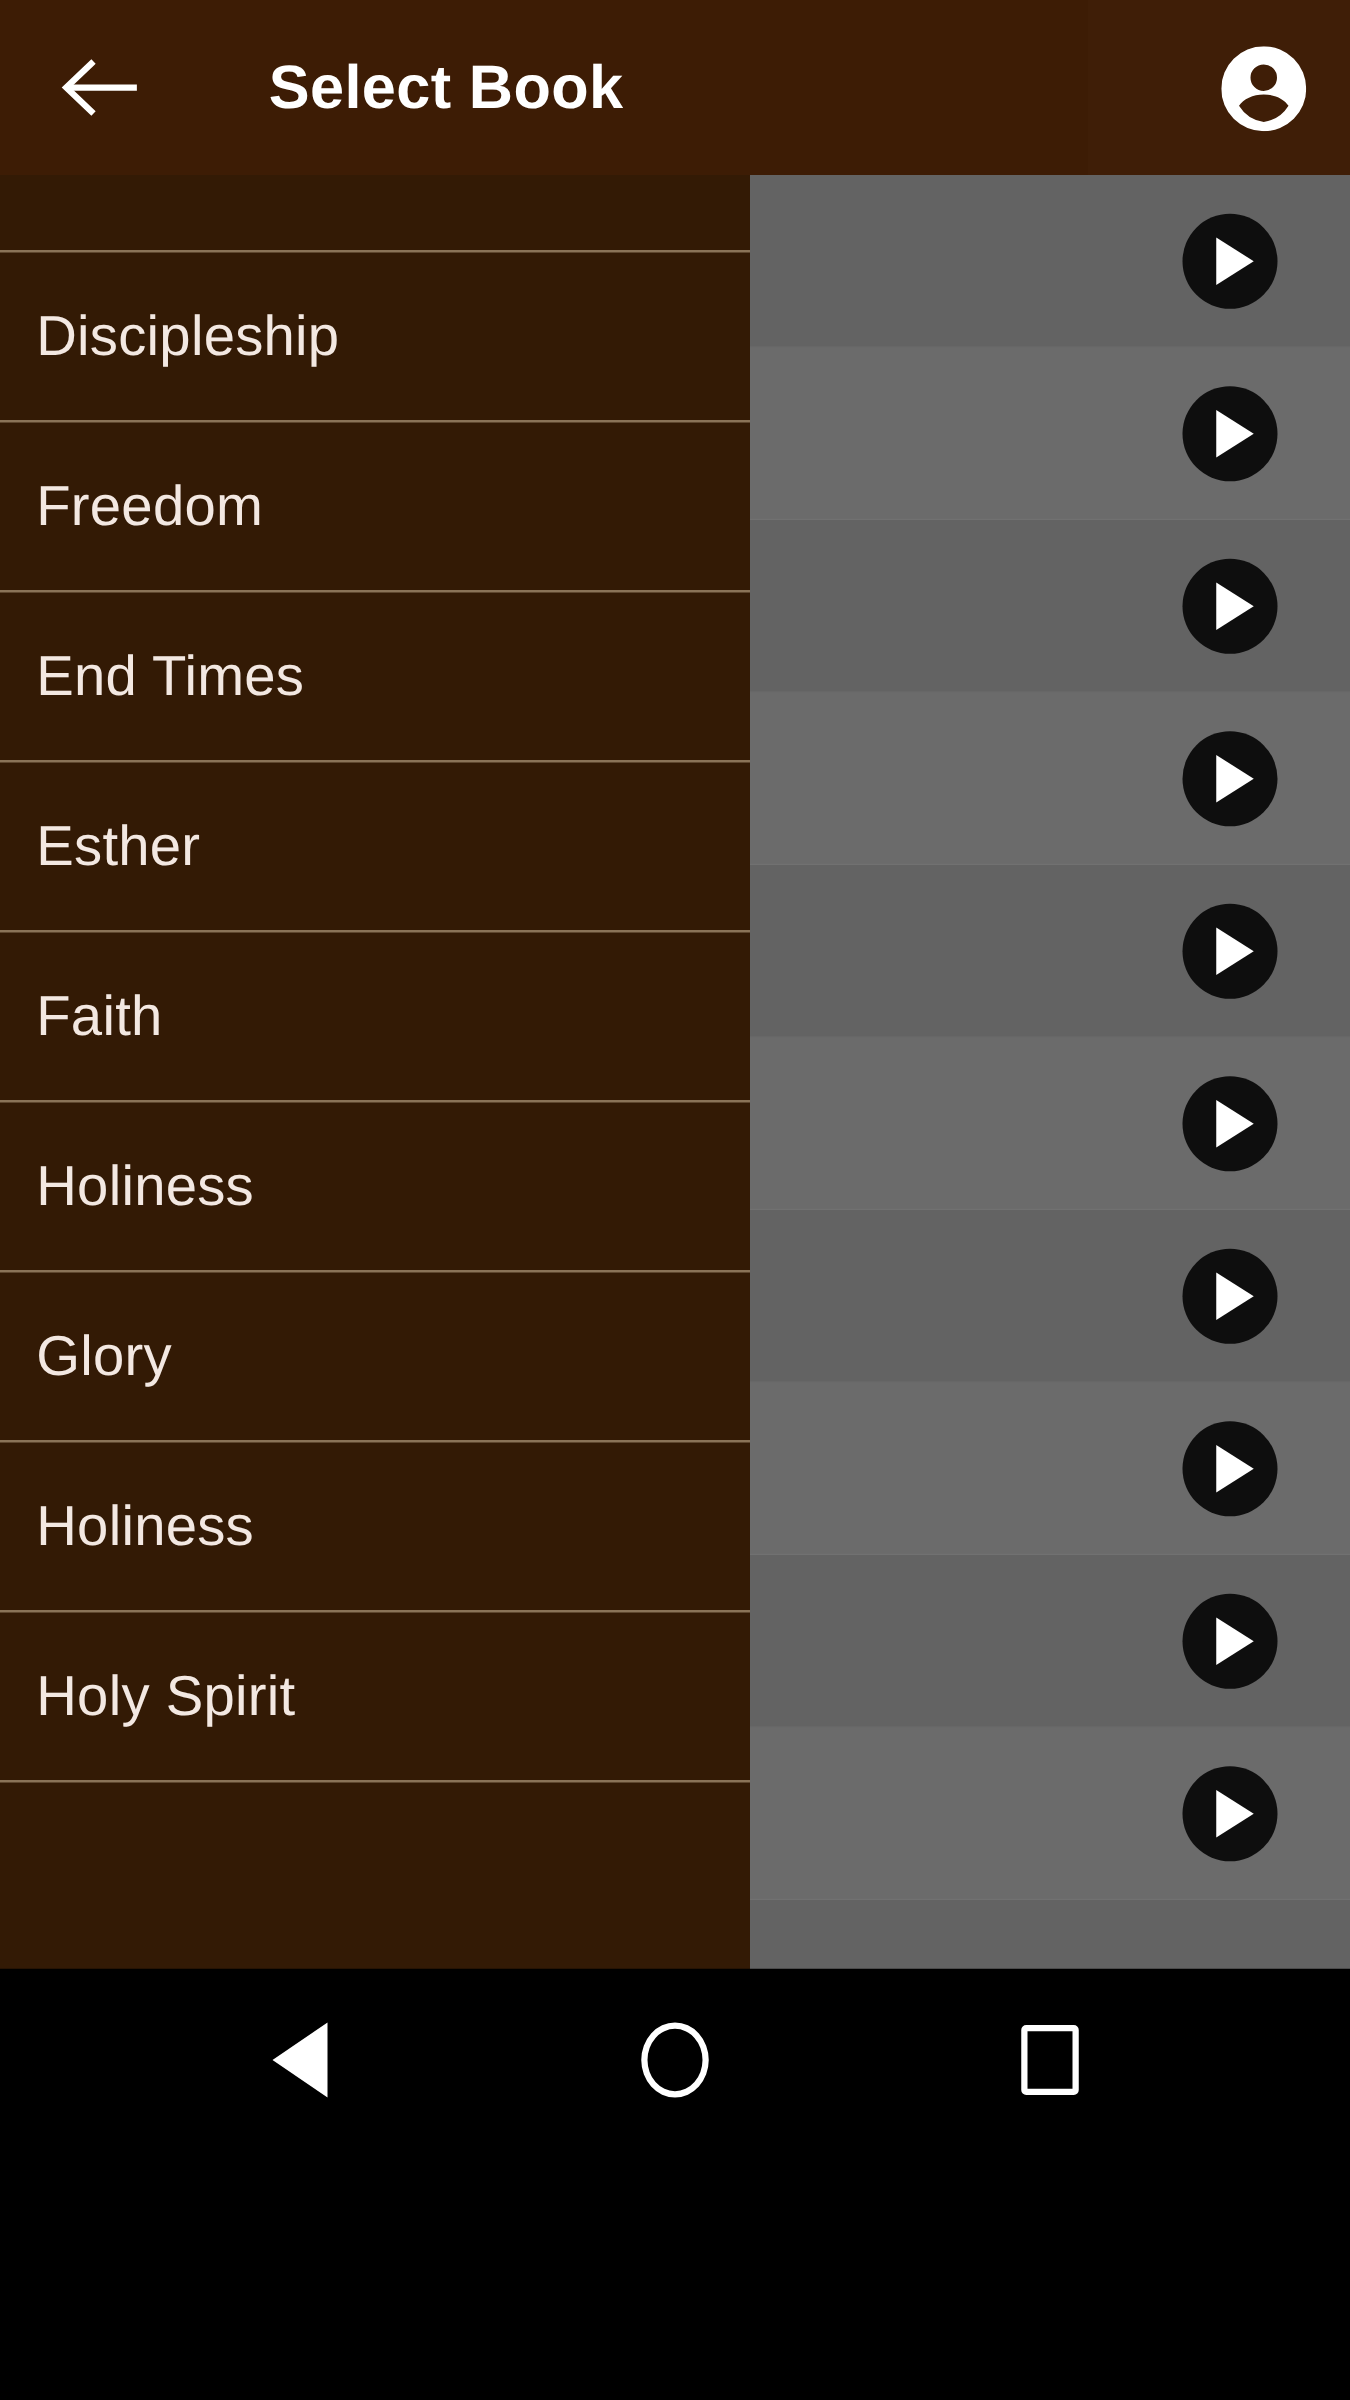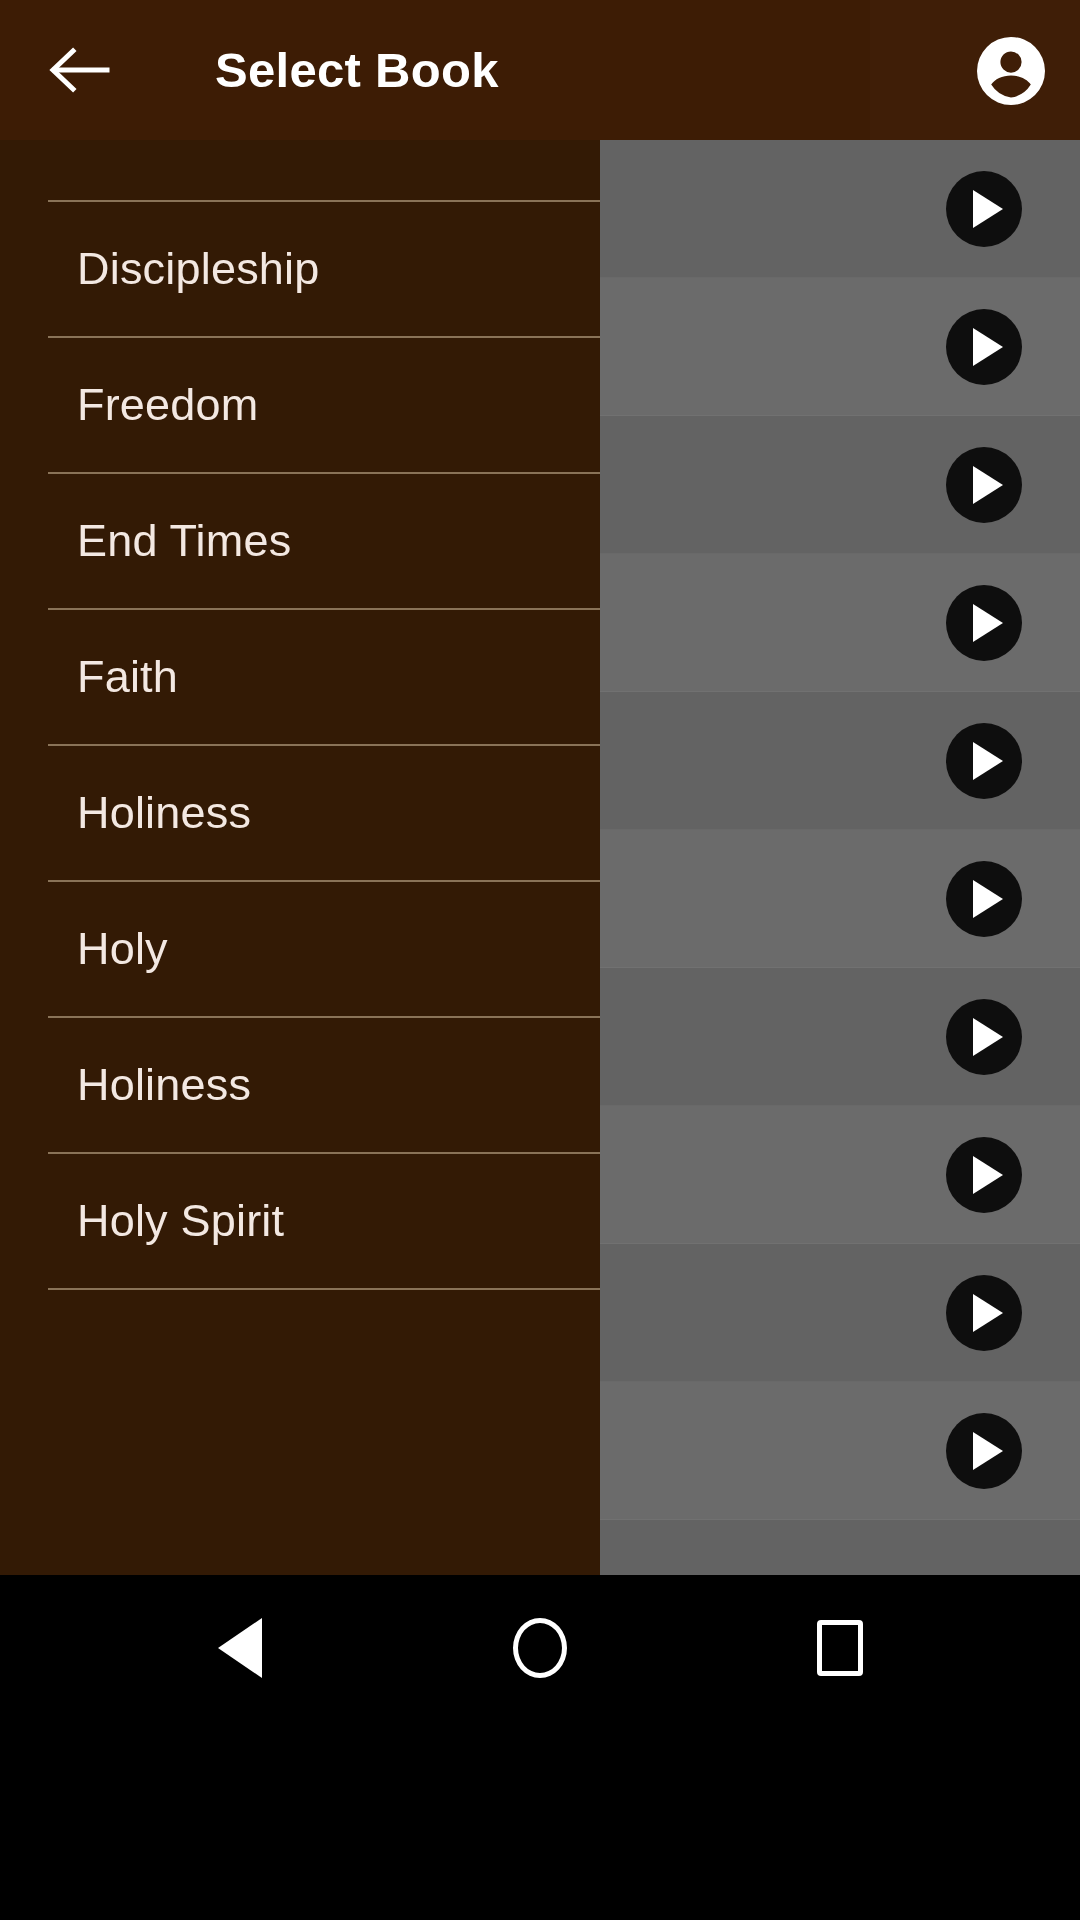--- a/index.html
+++ b/index.html
@@ -59,21 +59,21 @@
     display:flex; align-items:center;
     color:#ffffff; font-size:49px; font-weight:bold; letter-spacing:.3px;
   }
   #avatar {
     position:absolute; right:35px; top:37px; width:68px; height:68px;
   }
 
   
   #drawer {
     position:absolute; left:0; top:140px; width:600px; height:1635px;
-    background:#331A05; z-index:30; overflow:hidden;padding-left:48px;
+    background:#331A05; z-index:30; overflow:hidden;
   }
   .drawer-item {
     position:relative; width:600px; height:136px;
     display:flex; align-items:center;
     border-bottom:2px solid #8A7358;
   }
   .drawer-item.partial-top {
     height:62px; align-items:flex-end;
   }
   .drawer-item-label {
@@ -223,32 +223,35 @@
     </div>
 
     <div class="drawer-item">
       <span class="drawer-item-label">Freedom</span>
     </div>
 
     <div class="drawer-item">
       <span class="drawer-item-label">End Times</span>
     </div>
 
+    <div class="drawer-item">
+      <span class="drawer-item-label">Esther</span>
+    </div>
 
 
     <div class="drawer-item">
       <span class="drawer-item-label">Faith</span>
     </div>
 
     <div class="drawer-item">
       <span class="drawer-item-label">Holiness</span>
     </div>
 
     <div class="drawer-item">
-      <span class="drawer-item-label">Holy</span>
+      <span class="drawer-item-label">Glory</span>
     </div>
 
 
     <div class="drawer-item">
       <span class="drawer-item-label">Holiness</span>
     </div>
 
     <div class="drawer-item">
       <span class="drawer-item-label">Holy Spirit</span>
     </div>

